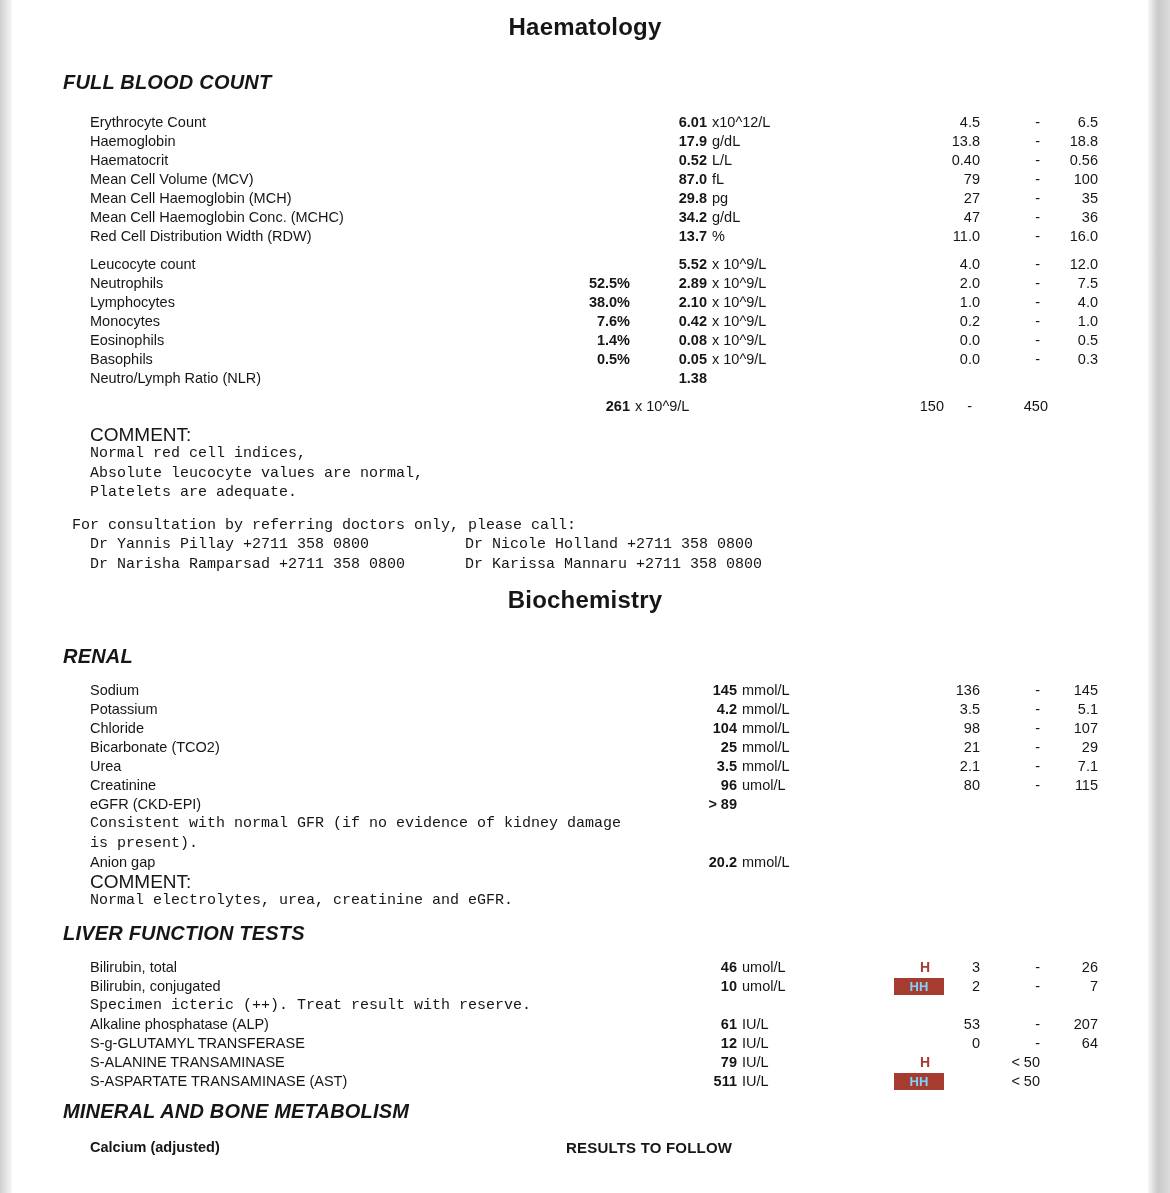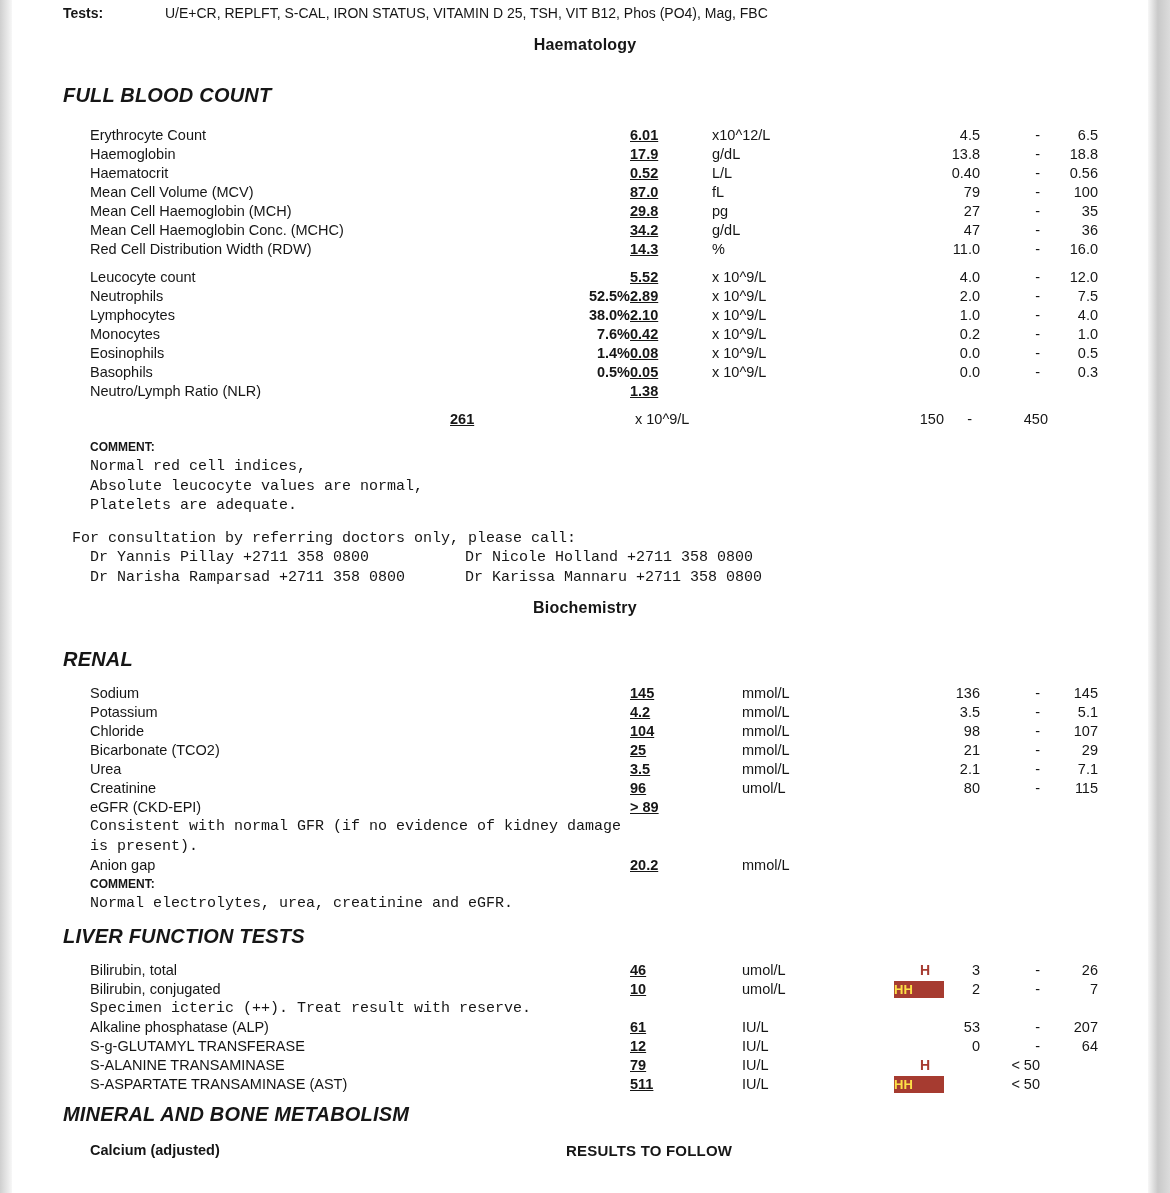--- a/index.html
+++ b/index.html
@@ -10,71 +10,67 @@
   }
   .edge{position:absolute;top:0;height:1193px;}
   .edge-left{left:0;width:12px;background:linear-gradient(90deg,#cfcfcf,#f7f7f7);}
   .edge-right{left:1148px;width:22px;background:linear-gradient(90deg,#f7f7f7,#c9c9c9 45%,#dcdcdc);}
   .content{position:absolute;left:0;top:0;width:1148px;}
 
   .tests-line{margin:4px 0 0 63px;display:grid;grid-template-columns:102px auto;font-size:14px;line-height:19px;}
   .tests-label{font-weight:bold;}
 
   h1.report-title{margin:13px 0 0;width:1148px;box-sizing:border-box;padding-left:22px;text-align:center;
-    font-size:16px;font-weight:bold;letter-spacing:.2px;}
+    font-size:24px;font-weight:bold;letter-spacing:.2px;}
   h2.section-heading{margin:30px 0 0 63px;font-size:20px;font-weight:bold;letter-spacing:.2px;font-style:italic;}
   h2.mt-renal{margin-top:31px;}
   h2.mt-liver{margin-top:11px;}
   h2.mt-mineral{margin-top:9px;}
 
   .rows-area{margin-top:19px;}
   .rows-area.tight{margin-top:13px;}
   .row-group{margin:0;}
   .spacer{height:9px;}
 
   .result-row{display:grid;margin-left:90px;font-size:14.5px;line-height:19px;}
   .row-h{grid-template-columns:360px 180px 77px 145px 92px 36px 68px 50px;}
   .row-b{grid-template-columns:360px 180px 107px 115px 92px 36px 68px 50px;}
   .name-cell{font-weight:normal;white-space:nowrap;}
   .pct-cell{text-align:right;font-weight:bold;}
-  .value-cell{font-weight:bold;white-space:nowrap;text-decoration:underline;}
+  .value-cell{text-align:right;font-weight:bold;white-space:nowrap;}
   .unit-cell{padding-left:5px;white-space:nowrap;}
   .flag-cell{text-align:right;}
   .low-cell{text-align:right;}
   .dash-cell{text-align:right;padding-right:8px;white-space:nowrap;}
   .high-cell{text-align:right;}
 
   .flag-h{color:#a63b30;font-weight:bold;font-size:14px;margin-right:14px;}
-  .flag-hh{display:inline-block;width:50px;text-align:left;background:#a63b30;color:#fde047;
+  .flag-hh{display:inline-block;width:50px;text-align:center;background:#a63b30;color:#7dd3fc;
     font-weight:bold;font-size:13px;line-height:17px;vertical-align:baseline;}
 
   .mono-line{margin-left:90px;font-family:"Liberation Mono","DejaVu Sans Mono",monospace;
     font-size:15px;line-height:19.5px;white-space:pre;}
-  .comment-label{margin-left:90px;font-weight:bold;font-size:12px;line-height:19px;}
+  .comment-label{margin-left:90px;font-weight:normal;font-size:19px;line-height:19px;}
 
   .consult{margin-top:13px;font-family:"Liberation Mono","DejaVu Sans Mono",monospace;font-size:15px;line-height:19.5px;}
   .consult-intro{margin-left:72px;white-space:pre;}
   .consult-row{margin-left:90px;display:grid;grid-template-columns:375px auto;white-space:pre;}
 
   .calcium-row{margin:15px 0 0 90px;display:grid;grid-template-columns:476px auto;font-size:14.5px;line-height:19px;}
   .calcium-name{font-weight:bold;}
   .results-status{font-weight:bold;font-size:15px;letter-spacing:.2px;}
 </style>
 </head>
 <body>
 
 <div class="edge edge-left"></div>
 <div class="edge edge-right"></div>
 
 <div class="content">
 
-  <div class="tests-line">
-    <span class="tests-label">Tests:</span>
-    <span class="tests-value">U/E+CR, REPLFT, S-CAL, IRON STATUS, VITAMIN D 25, TSH, VIT B12, Phos (PO4), Mag, FBC</span>
-  </div>
 
   <h1 class="report-title">Haematology</h1>
 
   <h2 class="section-heading">FULL BLOOD COUNT</h2>
 
   <div class="rows-area">
       <div class="row-group">
         <div class="result-row row-h">
           <div class="name-cell">Erythrocyte Count</div>
           <div class="pct-cell"></div>
@@ -131,21 +127,21 @@
           <div class="value-cell">34.2</div>
           <div class="unit-cell">g/dL</div>
           <div class="flag-cell"></div>
           <div class="low-cell">47</div>
           <div class="dash-cell">-</div>
           <div class="high-cell">36</div>
         </div>
         <div class="result-row row-h">
           <div class="name-cell">Red Cell Distribution Width (RDW)</div>
           <div class="pct-cell"></div>
-          <div class="value-cell">14.3</div>
+          <div class="value-cell">13.7</div>
           <div class="unit-cell">%</div>
           <div class="flag-cell"></div>
           <div class="low-cell">11.0</div>
           <div class="dash-cell">-</div>
           <div class="high-cell">16.0</div>
         </div>
       </div>
       <div class="spacer"></div>
       <div class="row-group">
         <div class="result-row row-h">

